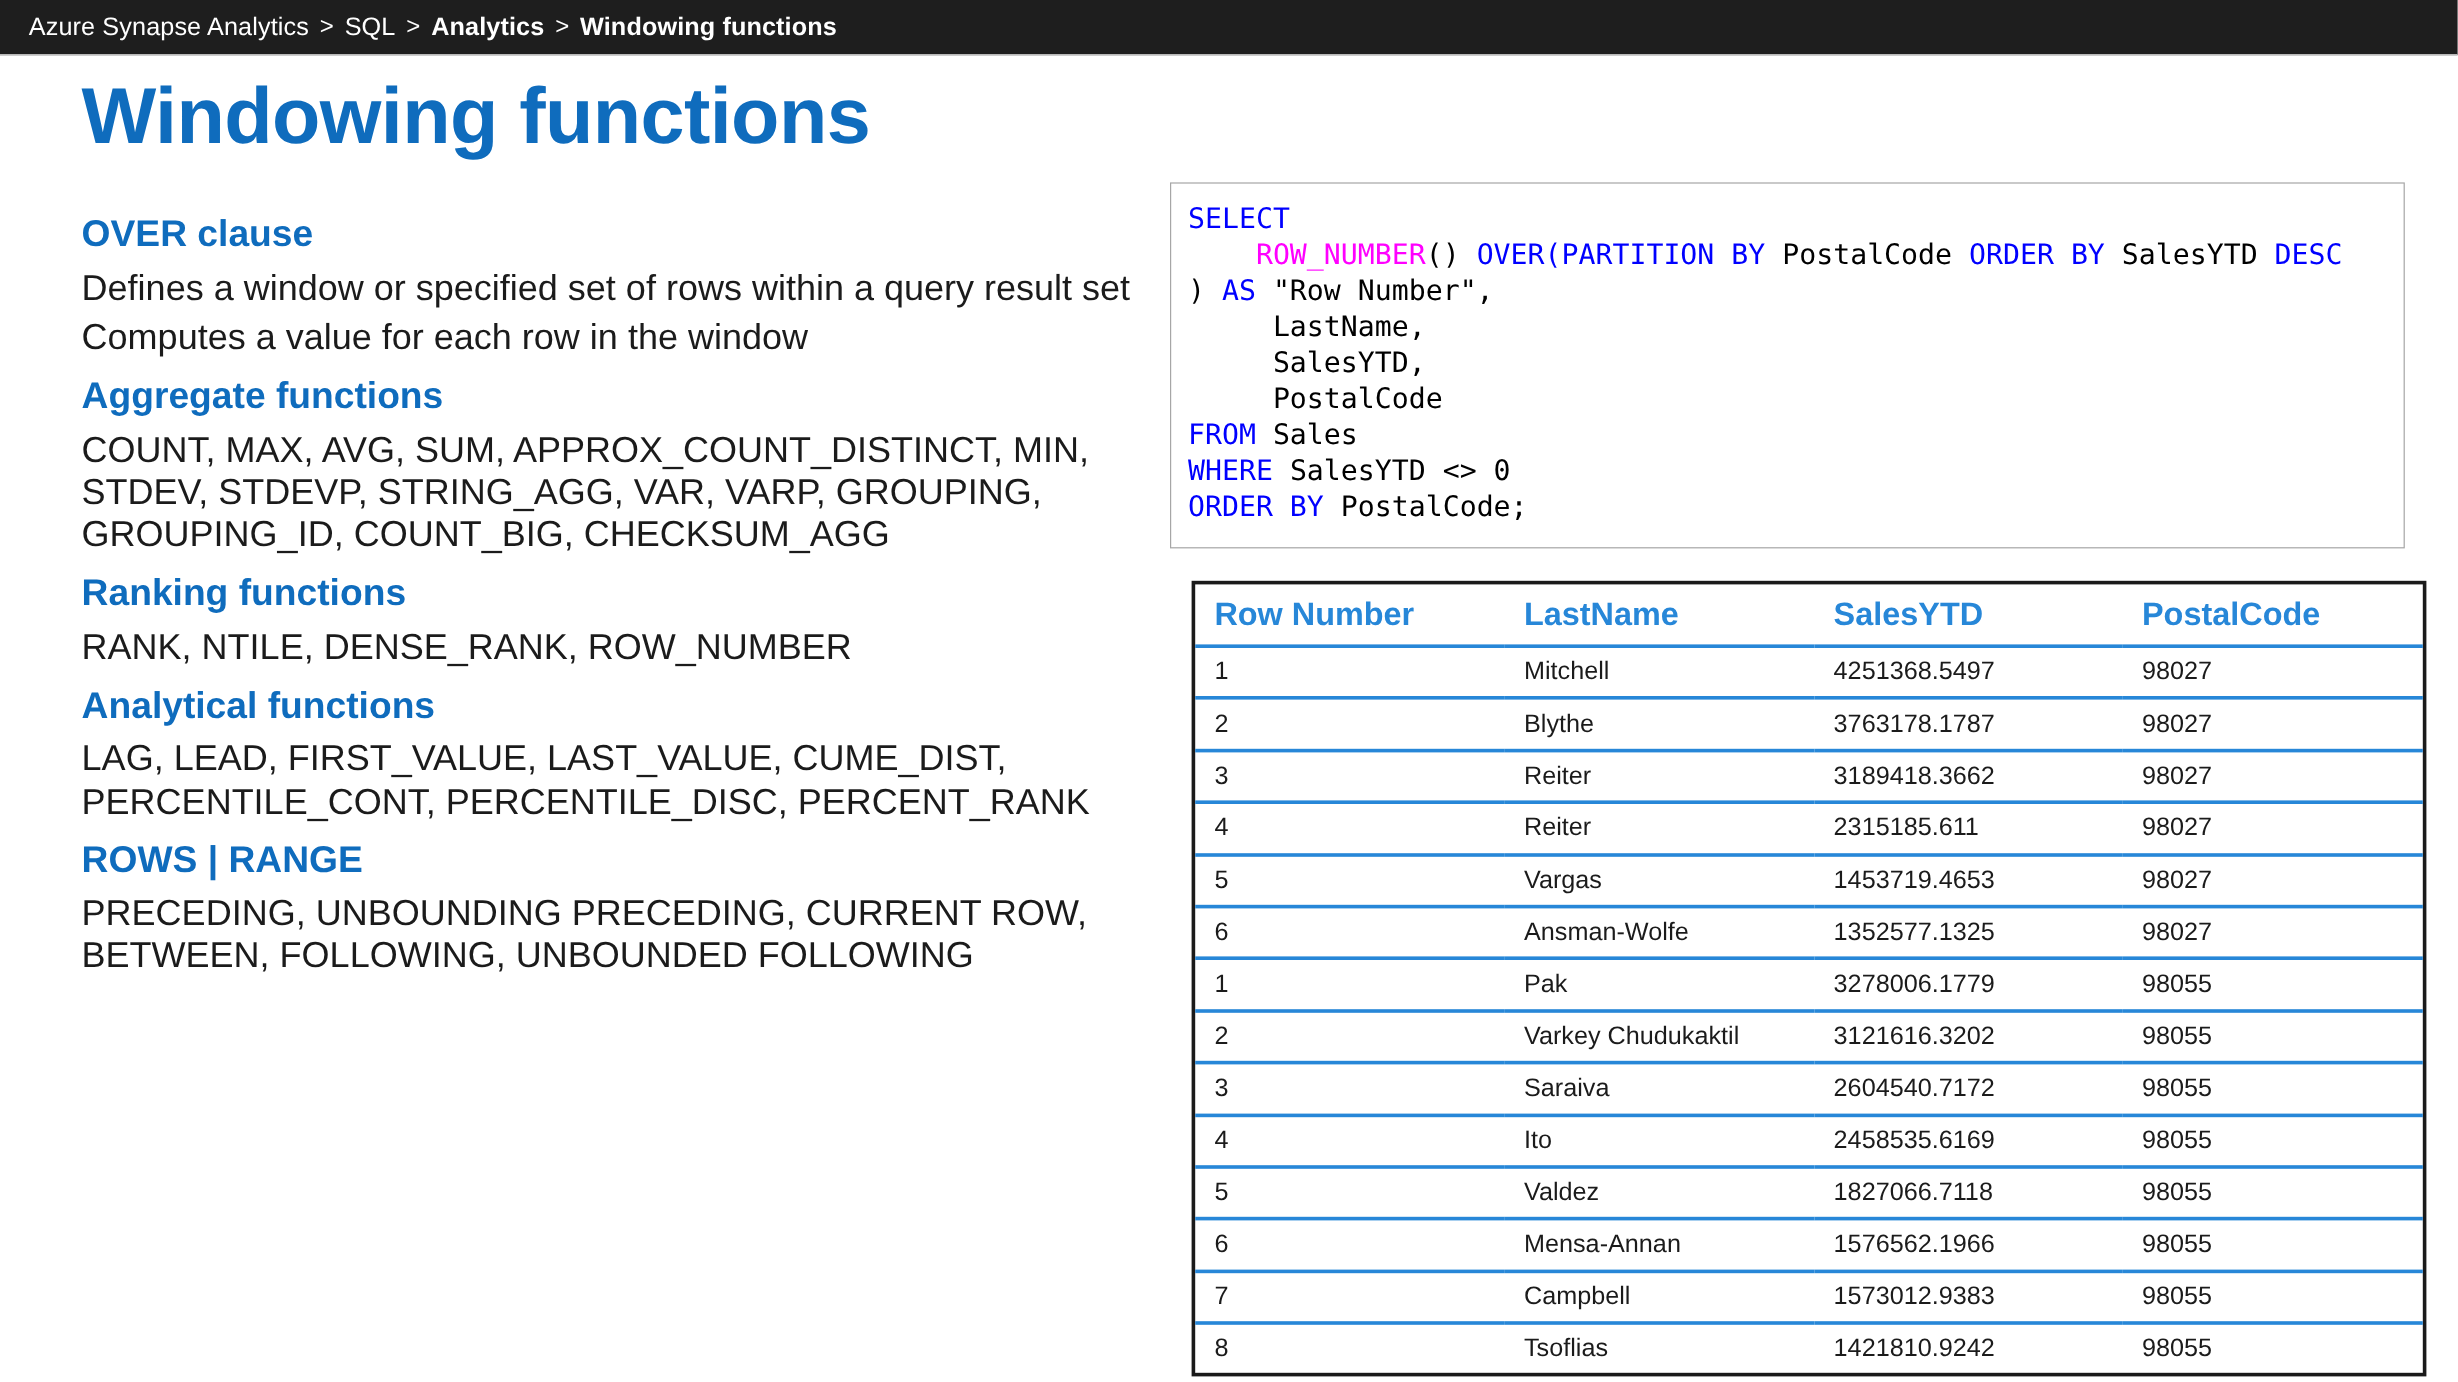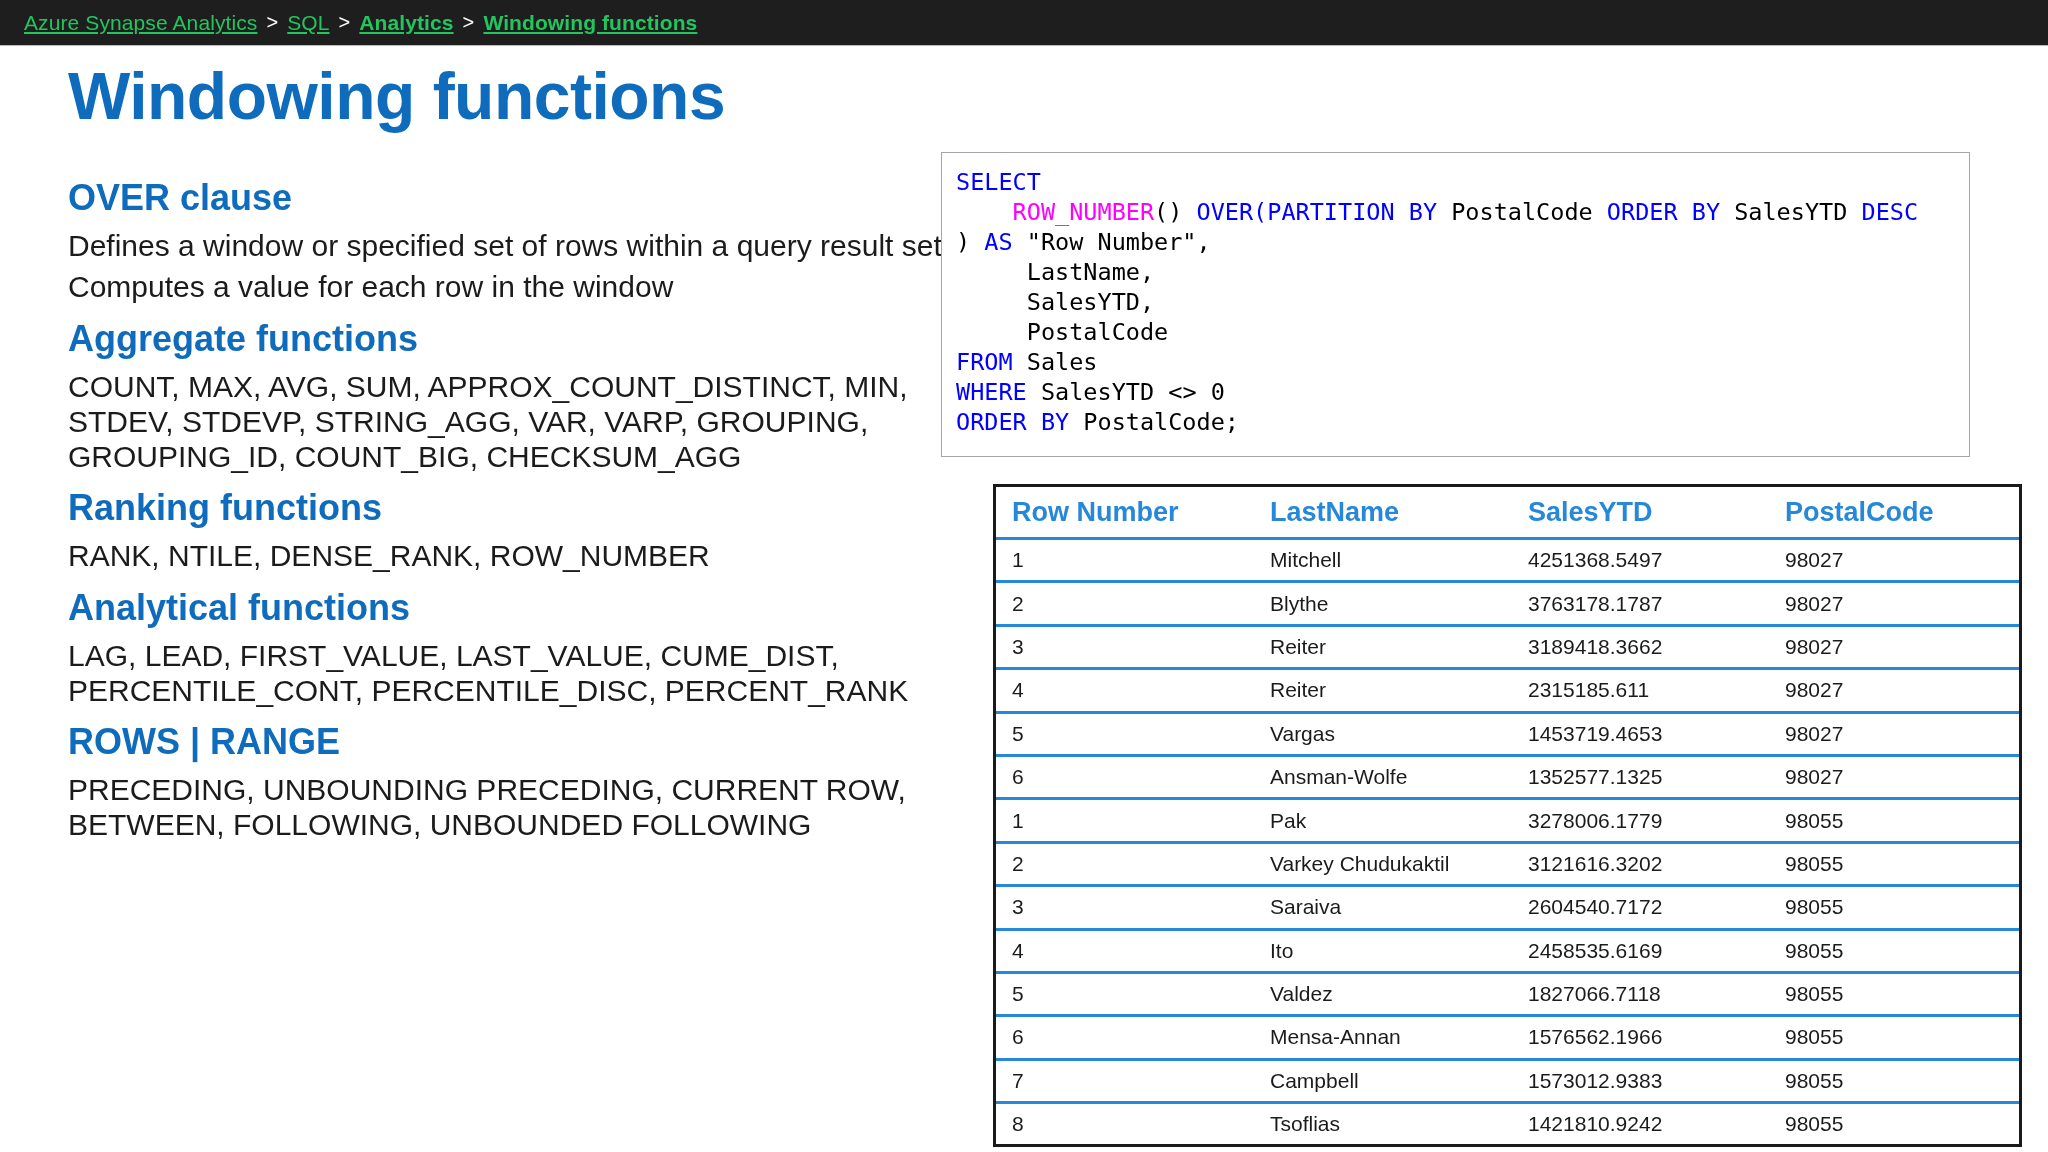--- a/index.html
+++ b/index.html
@@ -29,21 +29,21 @@
     border-bottom: 1px solid #b9b9b9;
   }
   .crumbs {
     display: flex;
     align-items: center;
     color: #ffffff;
     font-size: 21px;
     letter-spacing: .1px;
     white-space: nowrap;
   }
-  .crumb { color: #22c55e; text-decoration: underline; }
+  .crumb { color: #ffffff; }
   .crumb.strong { font-weight: bold; }
   .crumb-sep {
     color: #ffffff;
     margin: 0 9px;
     font-size: 20px;
   }
 
   
   .page-title {
     position: absolute;
@@ -59,37 +59,37 @@
   
   .left-col {
     position: absolute;
     left: 68px;
     top: 178px;
     width: 900px;
   }
   .sec-head {
     color: #0f6cbd;
     font-weight: bold;
-    font-size: 36px;
+    font-size: 31px;
     line-height: 1.12;
     margin: 0 0 10px 0;
   }
   .sec-body {
     color: #1b1b1b;
     font-size: 30px;
     line-height: 1.17;
     margin: 4px 0 6px 0;
     font-weight: normal;
   }
   .sec-block { margin-bottom: 14px; }
 
   
   .code-box {
     position: absolute;
-    left: 941px;
+    left: 975px;
     top: 152px;
     width: 1029px;
     height: 305px;
     box-sizing: border-box;
     border: 1px solid #a6a6a6;
     background: #ffffff;
     padding: 14px 0 12px 14px;
     overflow: hidden;
   }
   .code-line {

